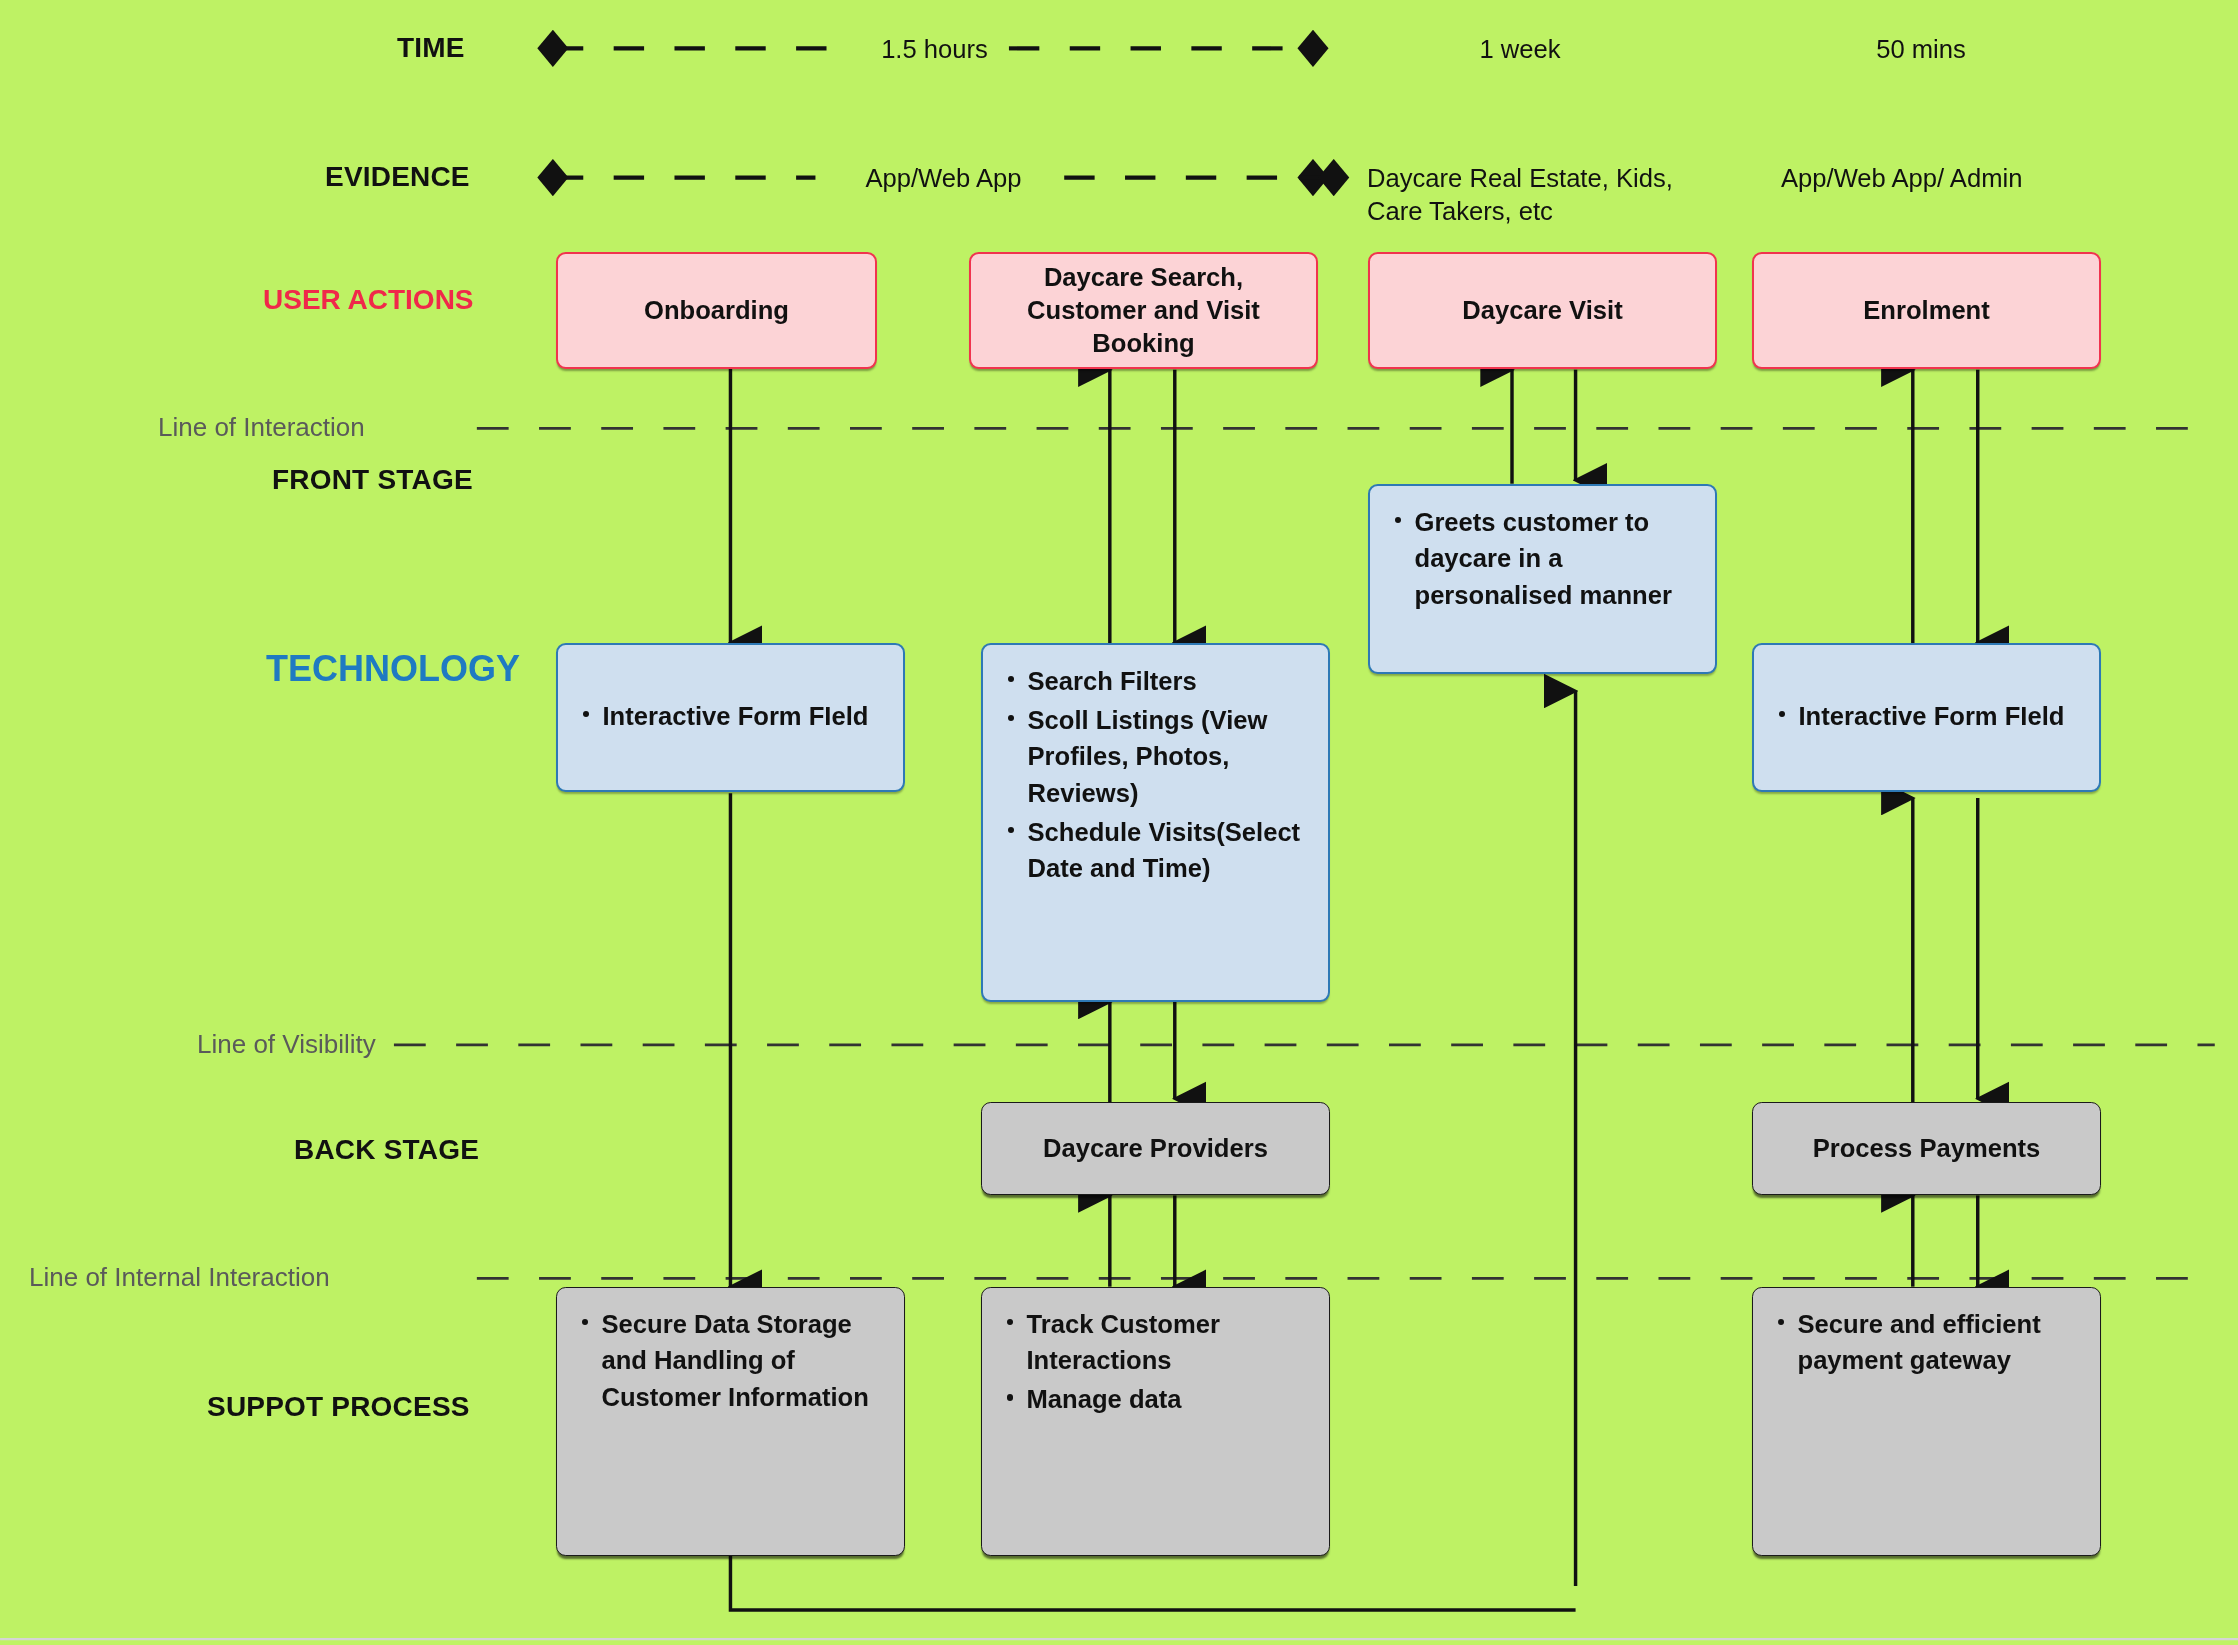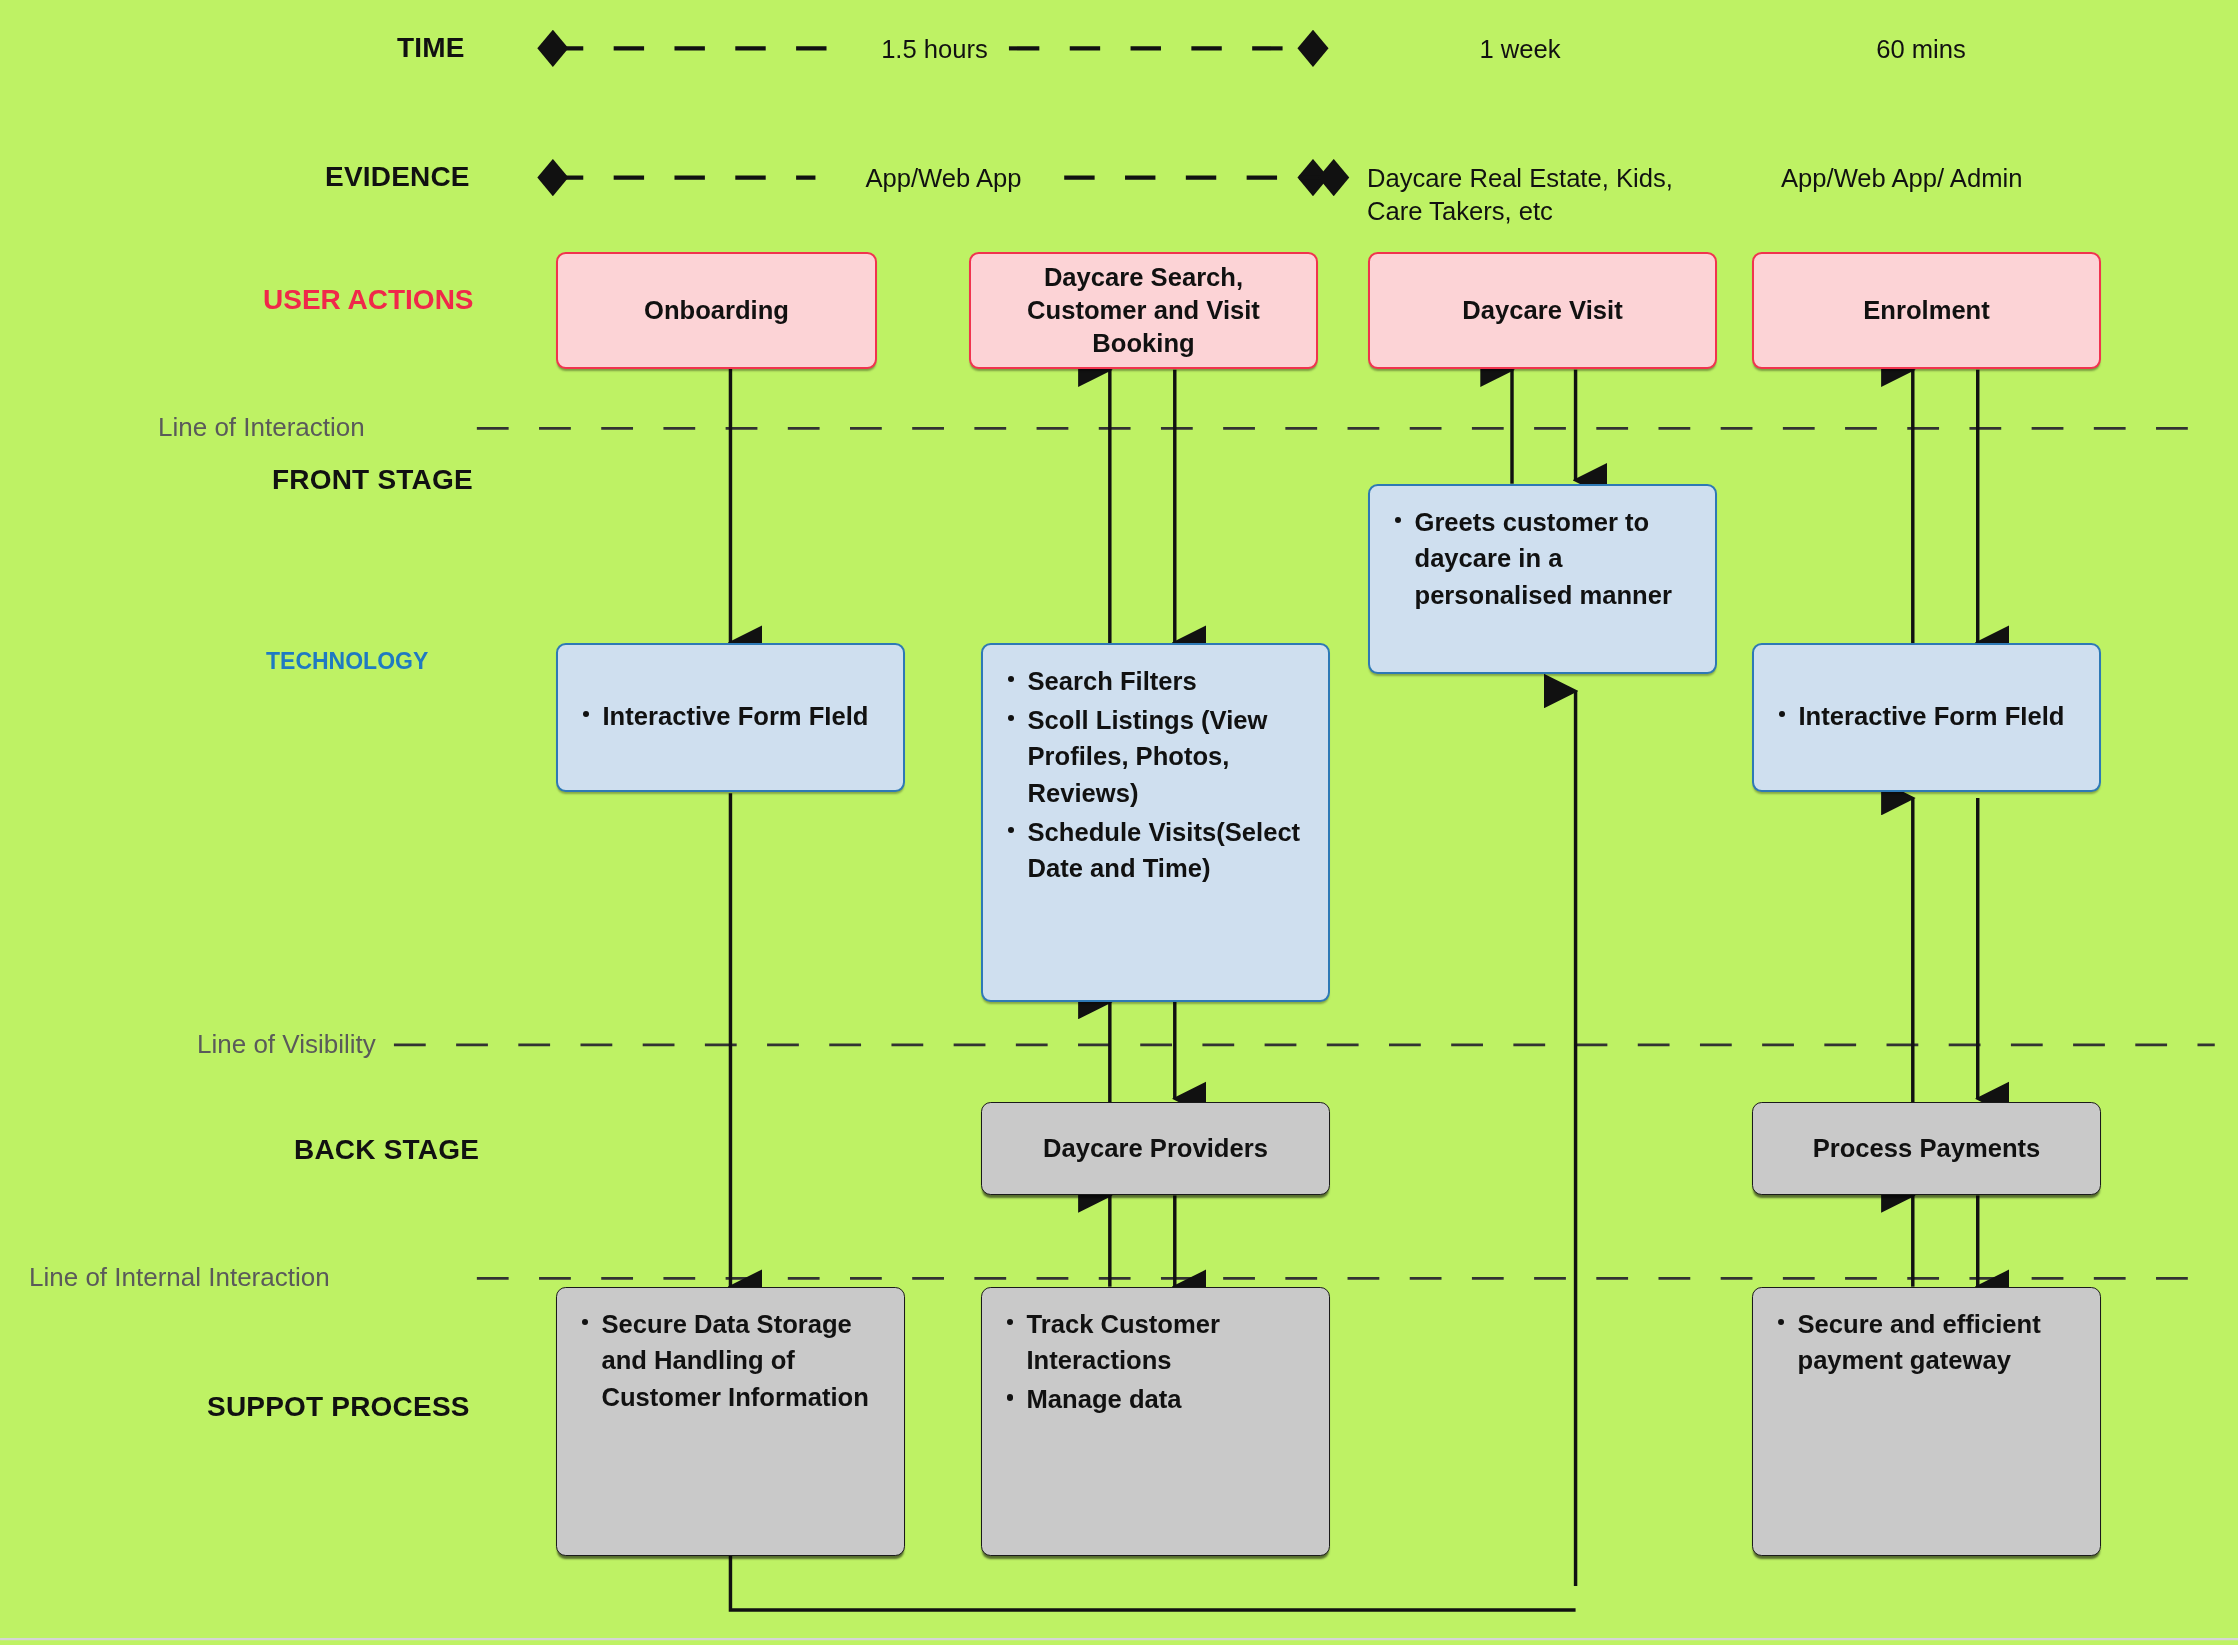--- a/index.html
+++ b/index.html
@@ -22,21 +22,21 @@
   
   .rowlabel {
     position:absolute;
     font-weight:700;
     color:#111111;
     white-space:nowrap;
     line-height:1.1;
   }
   .rowlabel.big   { font-size:28px; letter-spacing:0.2px; }
   .rowlabel.red   { color:#F0284A; font-size:28px; }
-  .rowlabel.blue  { color:#1F7AC2; font-size:23px; }
+  .rowlabel.blue  { color:#1F7AC2; font-size:36px; }
   .rowlabel.grey  { color:#5A5A5A; font-weight:400; font-size:26px; }
 
   
   .hdrtext {
     position:absolute;
     font-size:25.6px;
     color:#111111;
     font-weight:400;
     line-height:1.28;
   }
@@ -187,21 +187,21 @@
   <div class="rowlabel big" style="left:294px;  top:1135px;">BACK STAGE</div>
 
   <div class="rowlabel grey" style="left:29px;   top:1263px;">Line of Internal Interaction</div>
 
   <div class="rowlabel big" style="left:207px;  top:1392px;">SUPPOT PROCESS</div>
 
   <div class="hdrtext center" style="left:860px; top:33px; width:149px;">1.5 hours</div>
 
   <div class="hdrtext center" style="left:1354px; top:33px; width:332px;">1 week</div>
 
-  <div class="hdrtext center" style="left:1755px; top:33px; width:332px;">60 mins</div>
+  <div class="hdrtext center" style="left:1755px; top:33px; width:332px;">50 mins</div>
 
   <div class="hdrtext center" style="left:819px; top:162px; width:249px;">App/Web App</div>
 
   <div class="hdrtext" style="left:1367px; top:162px; width:387px;">
     <div>Daycare Real Estate, Kids,</div>
     <div>Care Takers, etc</div>
   </div>
 
   <div class="hdrtext" style="left:1781px; top:162px; width:387px;">App/Web App/ Admin</div>
 

